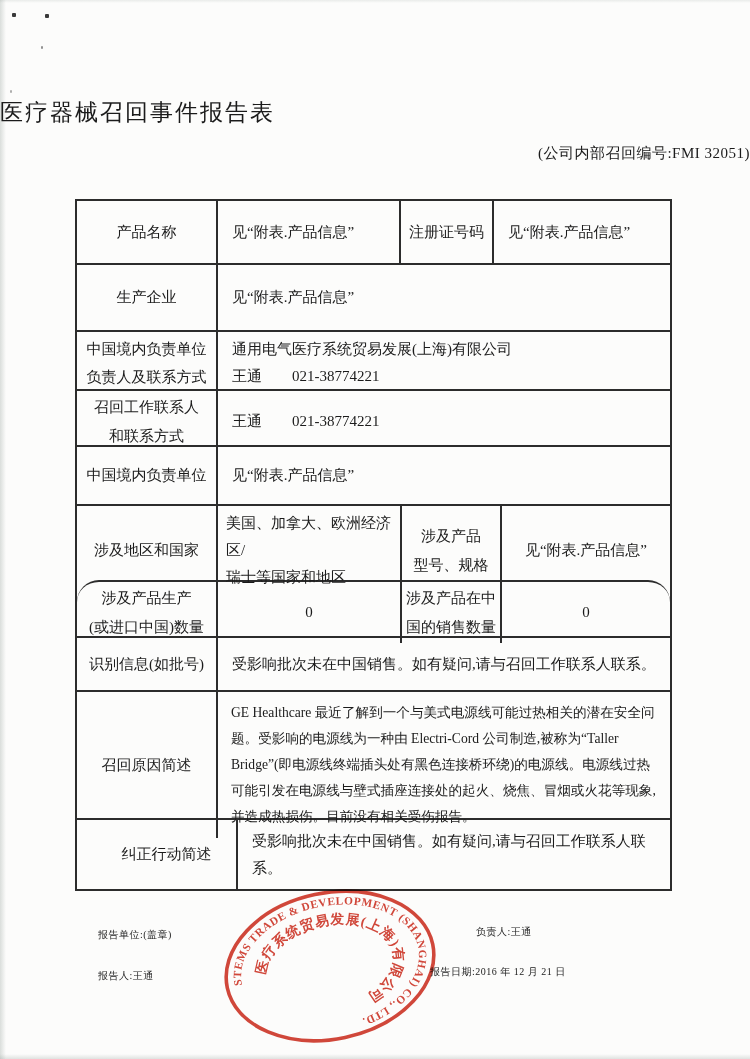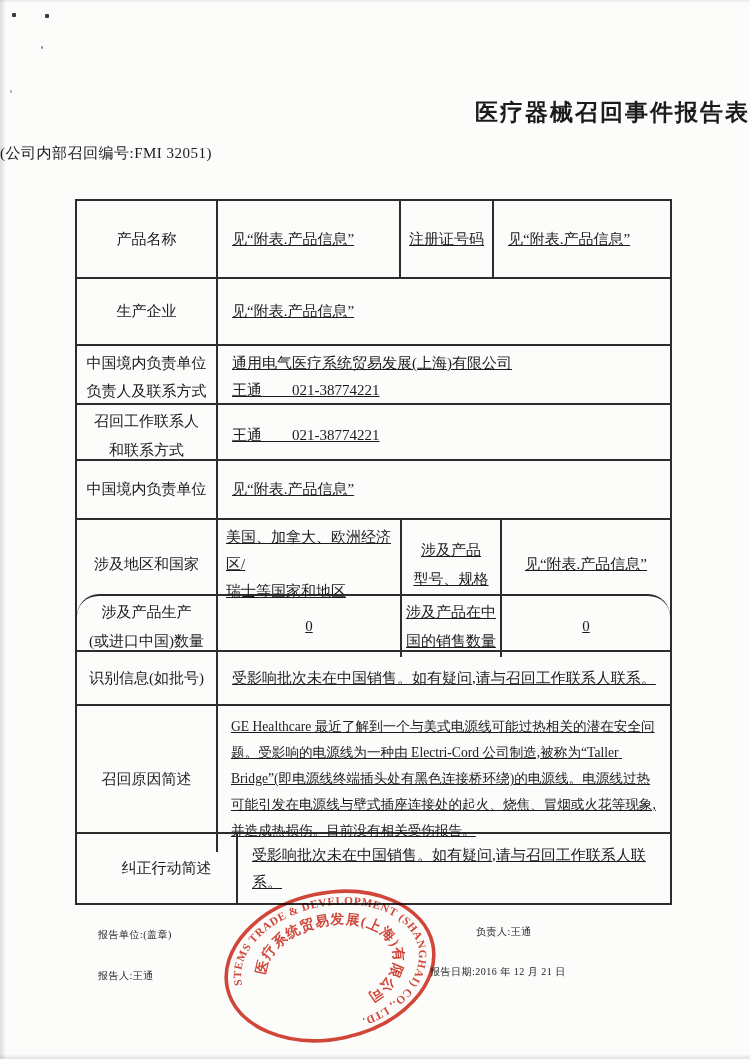--- a/index.html
+++ b/index.html
@@ -26,45 +26,45 @@
   .edge-top{position:absolute;left:0;top:0;width:100%;height:3px;
     background:linear-gradient(to bottom, rgba(120,135,128,.14), rgba(120,135,128,0));}
   .speck{position:absolute;background:#3a3a3a;border-radius:1px;}
   .speck.s1{left:12px;top:13px;width:4px;height:4px;}
   .speck.s2{left:45px;top:14px;width:4px;height:4px;}
   .speck.s3{left:41px;top:46px;width:2px;height:3px;opacity:.55;}
   .speck.s4{left:10px;top:90px;width:2px;height:3px;opacity:.4;}
 
   .doc-title{
     position:absolute;left:0;top:97px;width:100%;
-    text-align:right;font-size:23px;font-weight:700;letter-spacing:2px;
+    text-align:left;font-size:23px;font-weight:400;letter-spacing:2px;
   }
   .doc-subtitle{
     position:absolute;left:0;top:144px;width:100%;
-    text-align:left;font-size:15px;letter-spacing:.5px;
+    text-align:right;font-size:15px;letter-spacing:.5px;
   }
 
   .report-table{
     position:absolute;left:75px;top:199px;width:597px;
     box-sizing:border-box;border:2px solid var(--line);
     font-size:15px;
   }
   .trow{display:grid;box-sizing:border-box;}
   .trow + .trow{border-top:2px solid var(--line);}
   .cols-a{grid-template-columns:139px 183px 93px 1fr;}
   .cols-b{grid-template-columns:139px 1fr;}
   .cols-c{grid-template-columns:139px 184px 100px 1fr;}
-  .r1{height:76px;} .r2{height:67px;} .r3{height:59px;} .r4{height:56px;}
+  .r1{height:62px;} .r2{height:67px;} .r3{height:59px;} .r4{height:56px;}
   .r5{height:59px;} .r6{height:76px;} .r7{height:56px;border-radius:22px;} .r8{height:54px;}
   .r9{height:128px;} .r10{height:71px;padding-left:20px;}
   .cell{
     display:flex;align-items:center;box-sizing:border-box;
     white-space:pre-wrap;line-height:1.8;
   }
-  .cell + .cell{border-left:2px solid var(--line);text-decoration:underline;}
+  .cell + .cell{border-left:2px solid var(--line);}
   .cell.label{
     justify-content:center;text-align:center;white-space:pre-line;line-height:1.9;
     padding:2px 4px;
   }
   .cell.value{padding:4px 14px;}
   .cell.center{justify-content:center;text-align:left;padding:4px 8px;}
   .cell.para{font-size:13.6px;line-height:1.92;padding:8px 13px;}
 
   .footer-item{position:absolute;font-size:10px;letter-spacing:.5px;white-space:pre;}
   .f-unit{left:98px;top:928px;}

